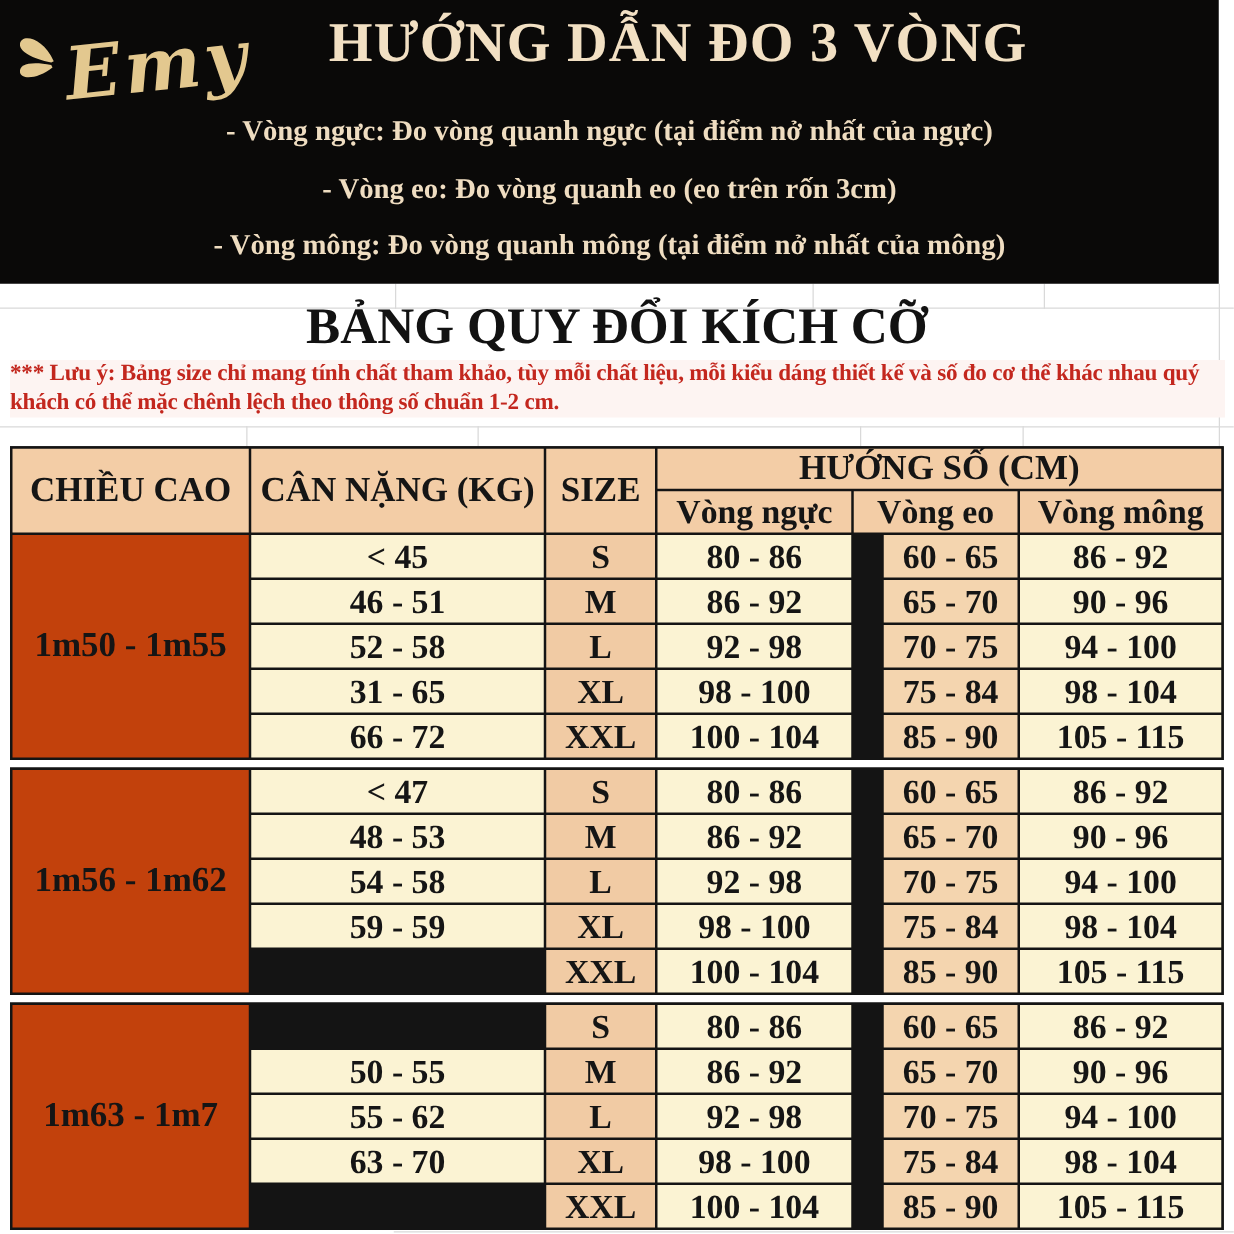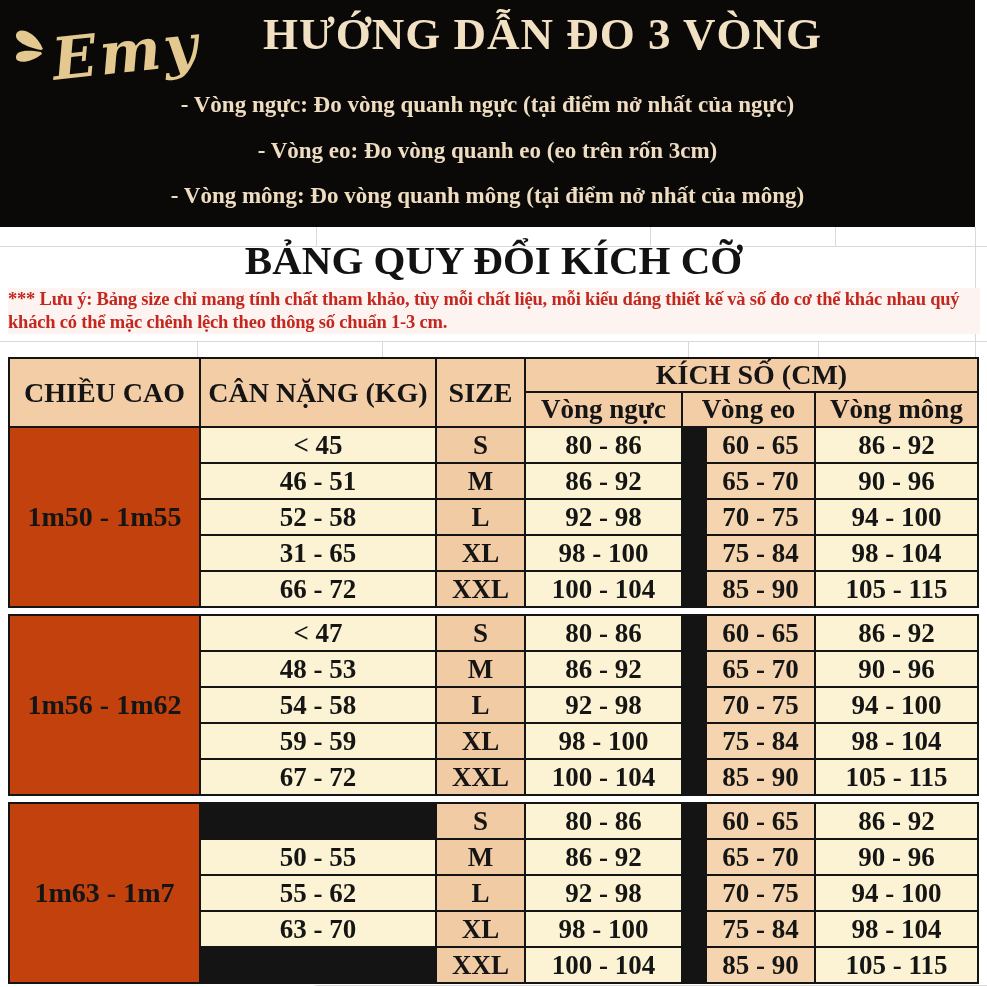--- a/index.html
+++ b/index.html
@@ -83,27 +83,27 @@
     </svg>
     <span class="logo-text">Emy</span>
   </div>
   <div class="ptitle">HƯỚNG DẪN ĐO 3 VÒNG</div>
   <div class="instr i1">- Vòng ngực: Đo vòng quanh ngực (tại điểm nở nhất của ngực)</div>
   <div class="instr i2">- Vòng eo: Đo vòng quanh eo (eo trên rốn 3cm)</div>
   <div class="instr i3">- Vòng mông: Đo vòng quanh mông (tại điểm nở nhất của mông)</div>
 </div>
 
 <div class="stitle">BẢNG QUY ĐỔI KÍCH CỠ</div>
-<div class="snote">*** Lưu ý: Bảng size chỉ mang tính chất tham khảo, tùy mỗi chất liệu, mỗi kiểu dáng thiết kế và số đo cơ thể khác nhau quý khách có thể mặc chênh lệch theo thông số chuẩn 1-3 cm.</div>
+<div class="snote">*** Lưu ý: Bảng size chỉ mang tính chất tham khảo, tùy mỗi chất liệu, mỗi kiểu dáng thiết kế và số đo cơ thể khác nhau quý khách có thể mặc chênh lệch theo thông số chuẩn 1-2 cm.</div>
 
 <div class="grid g1">
   <div class="c hd" style="grid-area:1/1/3/2">CHIỀU CAO</div>
   <div class="c hd" style="grid-area:1/2/3/3">CÂN NẶNG (KG)</div>
   <div class="c hd" style="grid-area:1/3/3/4">SIZE</div>
-  <div class="c hd" style="grid-area:1/4/2/7">KÍCH SỐ (CM)</div>
+  <div class="c hd" style="grid-area:1/4/2/7">HƯỚNG SỐ (CM)</div>
   <div class="c hd sub" style="grid-area:2/4">Vòng ngực</div>
   <div class="c hd sub" style="grid-area:2/5">Vòng eo</div>
   <div class="c hd sub" style="grid-area:2/6">Vòng mông</div>
 
   <div class="c hval" style="grid-area:3/1/8/2">1m50 - 1m55</div>
 
   <div class="c cream" style="grid-area:3/2">&lt; 45</div>
   <div class="c sz" style="grid-area:3/3">S</div>
   <div class="c cream" style="grid-area:3/4">80 - 86</div>
   <div class="c wa" style="grid-area:3/5">60 - 65</div>
@@ -154,21 +154,20 @@
   <div class="c cream" style="grid-area:3/4">92 - 98</div>
   <div class="c wa" style="grid-area:3/5">70 - 75</div>
   <div class="c cream" style="grid-area:3/6">94 - 100</div>
 
   <div class="c cream" style="grid-area:4/2">59 - 59</div>
   <div class="c sz" style="grid-area:4/3">XL</div>
   <div class="c cream" style="grid-area:4/4">98 - 100</div>
   <div class="c wa" style="grid-area:4/5">75 - 84</div>
   <div class="c cream" style="grid-area:4/6">98 - 104</div>
 
-  <div class="c cream" style="grid-area:5/2">67 - 72</div>
   <div class="c sz" style="grid-area:5/3">XXL</div>
   <div class="c cream" style="grid-area:5/4">100 - 104</div>
   <div class="c wa" style="grid-area:5/5">85 - 90</div>
   <div class="c cream" style="grid-area:5/6">105 - 115</div>
 </div>
 
 <div class="grid g3">
   <div class="c hval" style="grid-area:1/1/6/2">1m63 - 1m7</div>
 
   <div class="c sz" style="grid-area:1/3">S</div>

